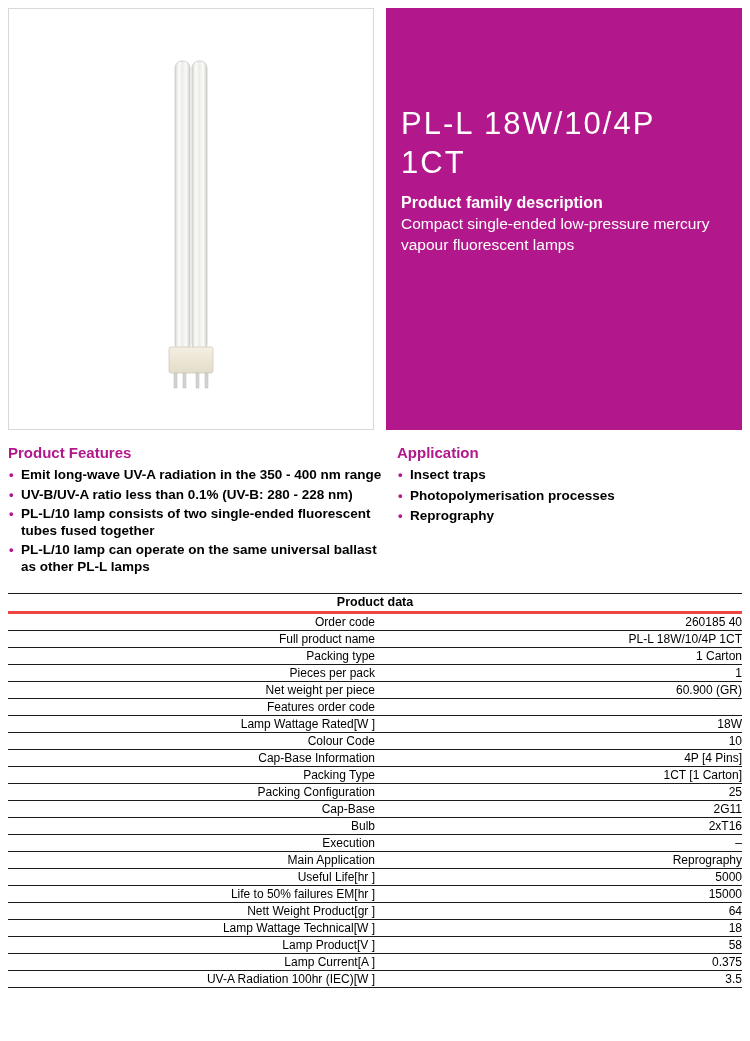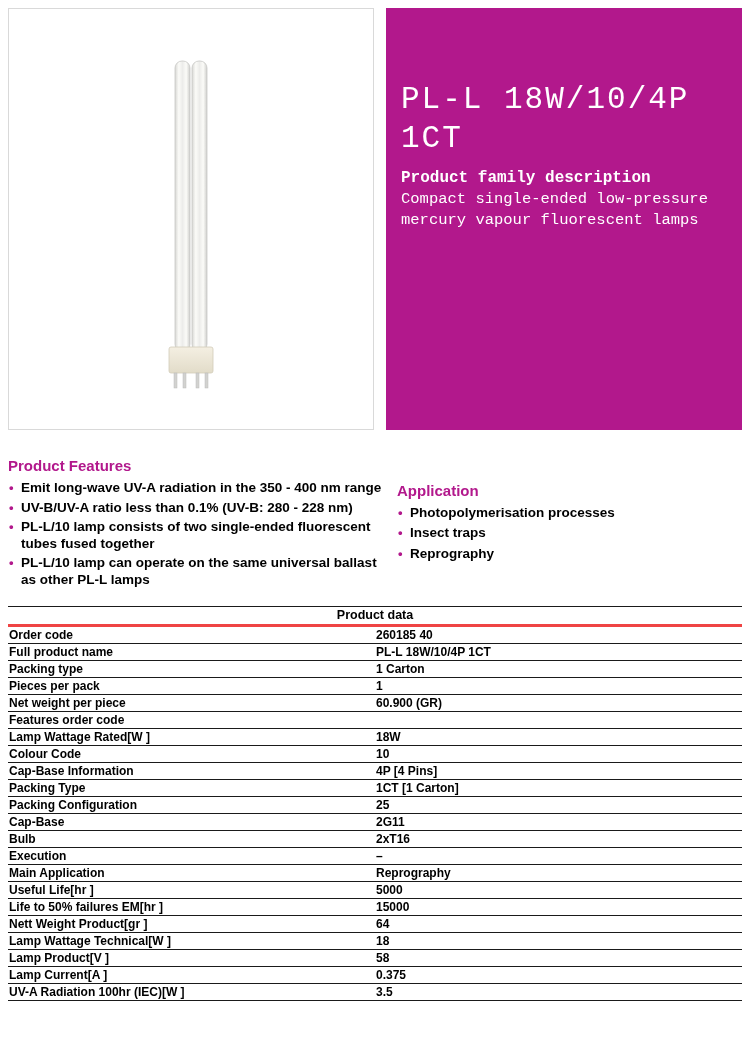--- a/index.html
+++ b/index.html
@@ -18,34 +18,33 @@
     background: #fff;
     border: 1px solid #d9d9d9;
     display: flex; align-items: flex-start; justify-content: center;
   }
   .lamp-wrap { margin-top: 50px; }
 
   .title-box {
     flex: 1; height: 422px;
     background: var(--accent, #b2188c);
     color: #fff;
-    padding: 72px 16px 0 15px;
-    font-family: Liberation Mono, monospace;
+    padding: 96px 16px 0 15px;
   }
   .product-title {
     font-size: 31px;
     line-height: 39px;
     letter-spacing: 2px;
     font-weight: 400;
   }
   .subtitle { margin-top: 10px; font-size: 16px; font-weight: 600; line-height: 21px; }
   .description { font-size: 15.5px; font-weight: 400; line-height: 21px; }
 
   
-  .mid { display: flex; margin-top: 27px; align-items: center; }
+  .mid { display: flex; margin-top: 14px; }
   .features-col { width: 380px; }
   .application-col { flex: 1; padding-left: 9px; }
   h2.sec-heading {
     color: var(--accent, #b2188c);
     font-size: 15px; font-weight: 700;
     margin-bottom: 5px; line-height: 18px;
   }
   ul.bullets { list-style: none; }
   ul.bullets li {
     position: relative;
@@ -73,21 +72,22 @@
     padding: 2px 0 2px;
     line-height: 13px;
   }
   table.product-table { width: 100%; border-collapse: collapse; }
   table.product-table td {
     border-bottom: 1px solid #1a1a1a;
     font-size: 12px;
     line-height: 12.5px;
     padding: 2px 0 1.5px 1px;
     vertical-align: top;
-    font-weight: 700;
+    font-weight: 400;
+    text-align: right;
   }
   table.product-table td.label { width: 50%; }
   table.product-table td.value { width: 50%; }
 </style>
 </head>
 <body>
 
 <div class="page">
 
   <div class="top">
@@ -138,22 +138,22 @@
       <ul class="bullets" id="features-list">
           <li>Emit long-wave UV-A radiation in the 350 - 400 nm range</li>
           <li>UV-B/UV-A ratio less than 0.1% (UV-B: 280 - 228 nm)</li>
           <li>PL-L/10 lamp consists of two single-ended fluorescent tubes fused together</li>
           <li>PL-L/10 lamp can operate on the same universal ballast as other PL-L lamps</li>
         </ul>
     </div>
     <div class="application-col">
       <h2 class="sec-heading">Application</h2>
       <ul class="bullets" id="application-list">
+          <li>Insect traps</li>
           <li>Photopolymerisation processes</li>
-          <li>Insect traps</li>
           <li>Reprography</li>
         </ul>
     </div>
   </div>
 
   <div class="table-section">
     <div class="table-title">Product data</div>
     <table class="product-table">
       <tbody id="table-body">
           <tr>

